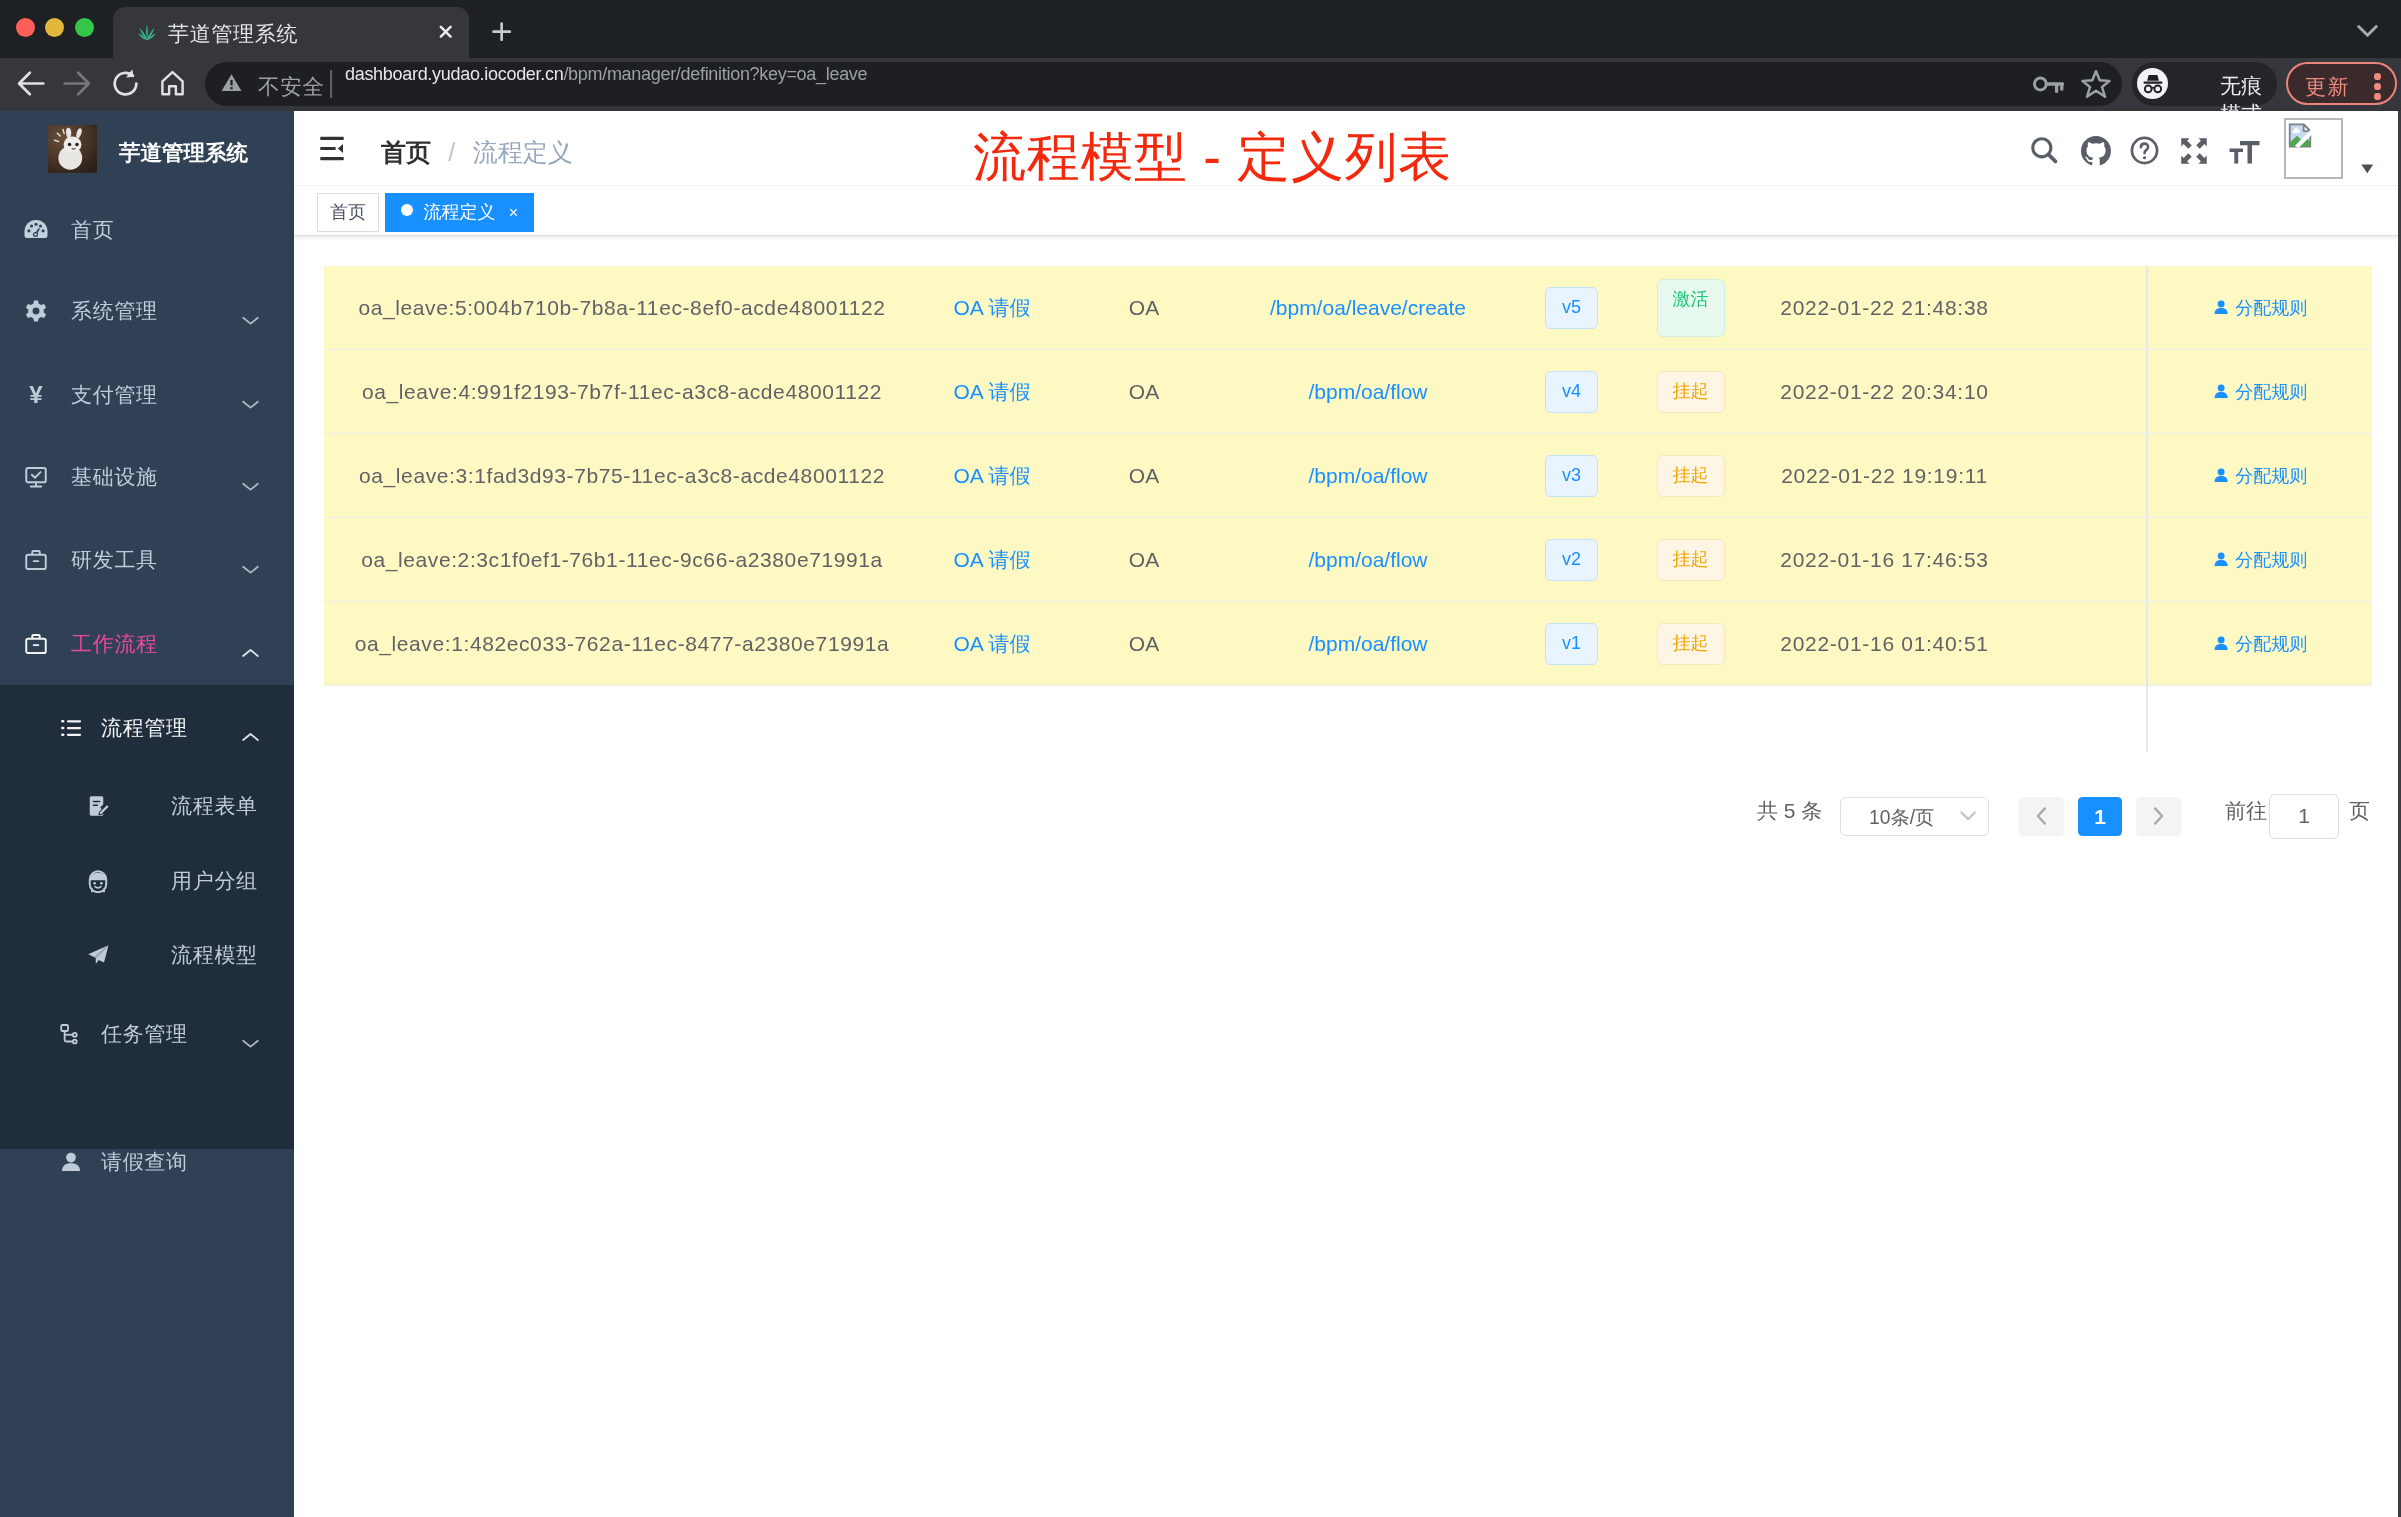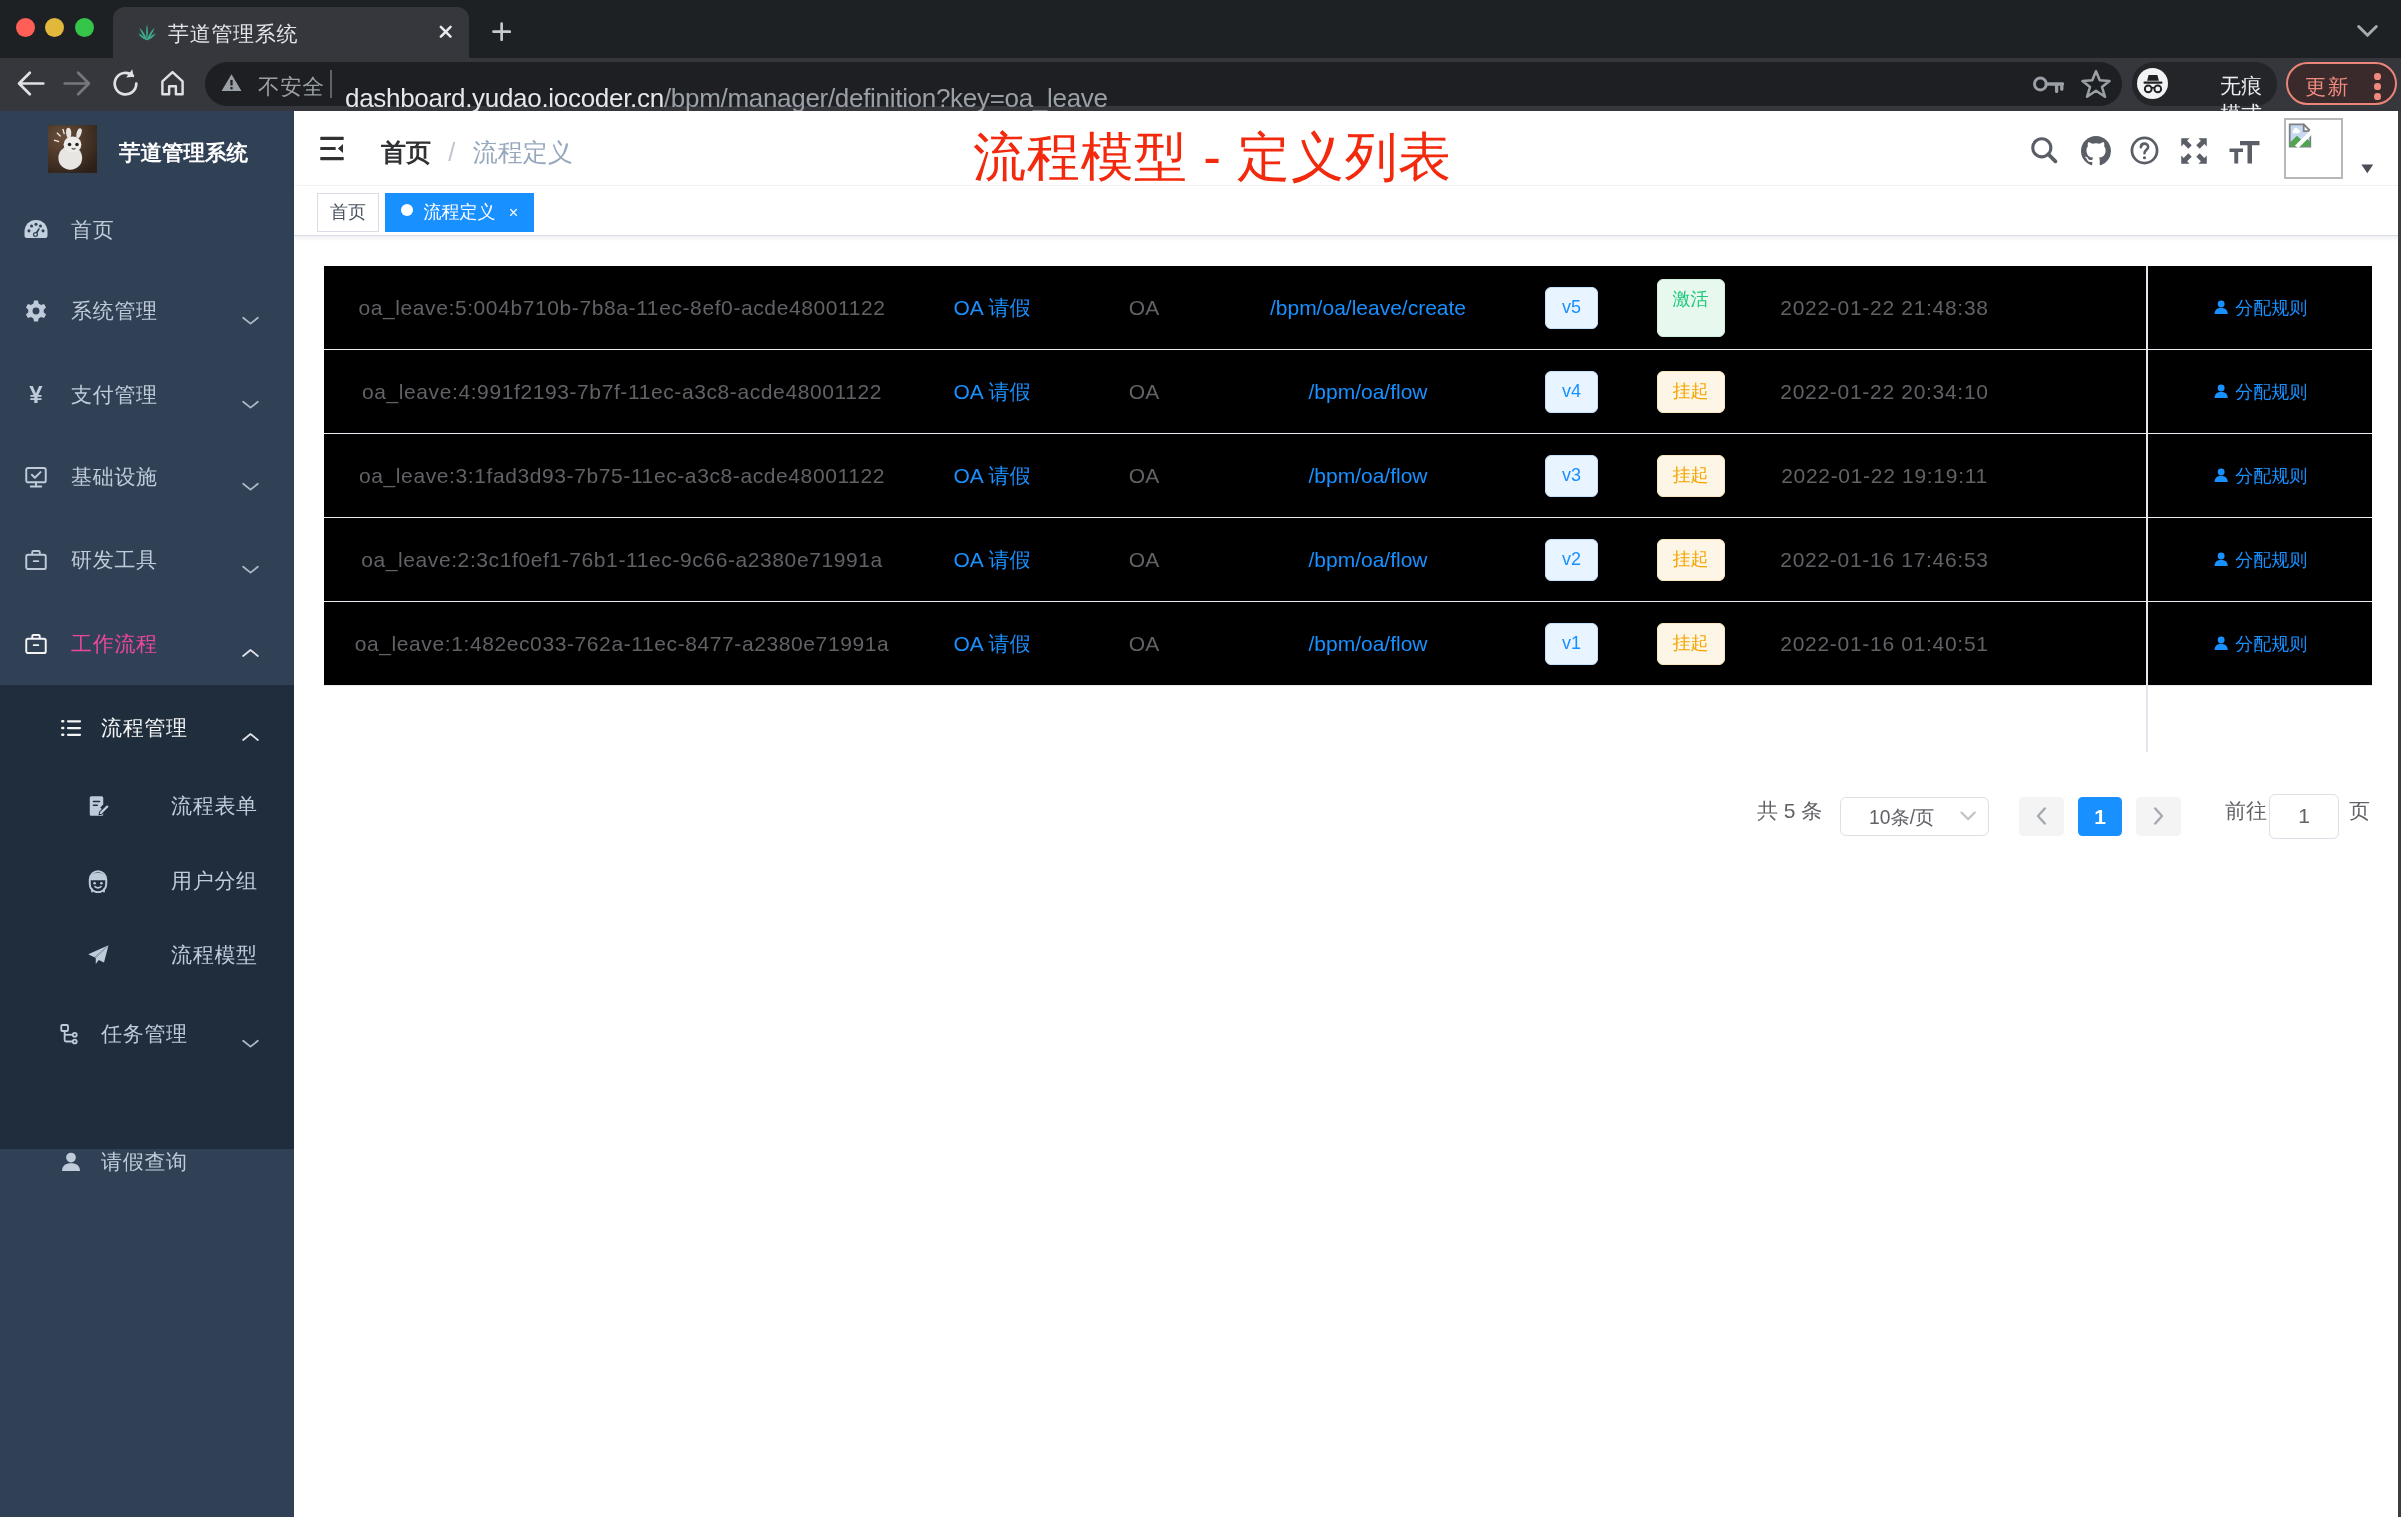--- a/index.html
+++ b/index.html
@@ -14,21 +14,21 @@
   #tab { left:113px; top:6.7px; width:356px; height:51px; background:#35373c; border-radius:12px 12px 0 0; }
   #tab .title { position:absolute; left:55px; top:13.4px; font-size:21px; color:#e2e5e9; letter-spacing:0.7px; }
   #tabx { left:439px; top:25px; width:13.4px; height:13.4px; }
   #newtab { left:492px; top:22px; width:19.3px; height:19.3px; }
   #tschev { left:2355px; top:22px; }
 
   #toolbar { left:0; top:58px; width:2401px; height:53px; background:#35373c; }
   #omni { left:205px; top:62px; width:1917px; height:44px; background:#1d1f23; border-radius:22px; }
   #omni .sec { position:absolute; left:53px; top:9.7px; font-size:21.5px; color:#9aa0a6; letter-spacing:0.7px; }
   #omni .sep { position:absolute; left:125px; top:8.2px; width:1.5px; height:28px; background:#5f6368; }
-  #omni .url { position:absolute; left:140px; top:21px; font-size:26px; letter-spacing:-0.3px; color:#e5e7ea; white-space:nowrap;text-align:center; }
+  #omni .url { position:absolute; left:140px; top:2px; font-size:18px; letter-spacing:-0.3px; color:#e5e7ea; white-space:nowrap;text-align:center; }
   #omni .url .dim { color:#9aa0a6; }
   #chip { left:2132px; top:62px; width:145px; height:44px; background:#232529; border-radius:21.5px; }
   #chip .circ { position:absolute; left:5.2px; top:6px; width:31px; height:31px; border-radius:50%; background:#f2f3f4; }
   #chip .txt { position:absolute; left:48px; top:10.4px; font-size:21px; color:#eceef0;margin-left:40px; }
   #upd { left:2286px; top:62px; width:111px; height:43px; border:2.2px solid #ec8579; border-radius:21.5px; background:#3b2a2b; }
   #upd .t { position:absolute; left:17px; top:9px; font-size:21px; color:#ee8a7e; letter-spacing:1.5px;}
   .kdot { position:absolute; left:86px; width:6.7px; height:6.7px; border-radius:50%; background:#ee8a7e; }
 
   
   #sidebar { left:0; top:111px; width:294px; height:1406px; background:#304156; }
@@ -58,21 +58,21 @@
   #tag2 .dot { display:inline-block; width:12px; height:12px; border-radius:50%; background:#fff; margin:0 10.4px 1.5px 15px; }
   #tag2 .x { display:inline-block; margin-left:13.4px; font-size:16.3px; }
 
   
   #table { left:324px; top:266px; width:2048px; }
   .trow { position:relative; display:flex; width:2048px; }
   .cell { flex:none; display:flex; align-items:center; justify-content:center; font-size:21px; color:#606266; text-align:center; }
   .c1{width:596px; letter-spacing:0.6px;} .c2{width:144px;} .c3{width:160px;} .c4{width:288px;} .c5{width:119px;} .c6{width:119px;} .c7{width:269px; letter-spacing:0.7px;} .c8{width:128px;} .c9{width:226px; font-size:18px;}
   #thead { height:67px; background:#f7f8fa; border-bottom:1.5px solid #e4e7ed; }
   #thead .cell { font-weight:bold; color:#515a6e; }
-  .drow { height:84px; border-bottom:1.5px solid #ebeef5; background:#000000; }
+  .drow { height:84px; border-bottom:1.5px solid #ebeef5; background:#fef9c3; }
   .blue { color:#1890ff; }
   .vtag { display:inline-block; height:42px; line-height:39px; padding:0 15.6px; font-size:18px; border-radius:6px; background:#e8f4ff; border:1.5px solid #c3e0fd; color:#1890ff; }
   .stag-g { display:inline-block; height:58px; line-height:39px; padding:0 15px; font-size:18px; border-radius:6px; background:#e7f9ef; border:1.5px solid #d0f0dd; color:#1dc779; }
   .stag-y { display:inline-block; height:42px; line-height:39px; padding:0 15px; font-size:18px; border-radius:6px; background:#fdf5e6; border:1.5px solid #f9e6bd; color:#f4a400; }
   #vline { left:1822px; top:0px; width:1.5px; height:486px; background:#e4e7ed; }
 
   
   #pag { left:294px; top:788px; width:2107px; height:59px; font-size:21px; color:#606266; }
   .pgabs { position:absolute; top:0; }
 

